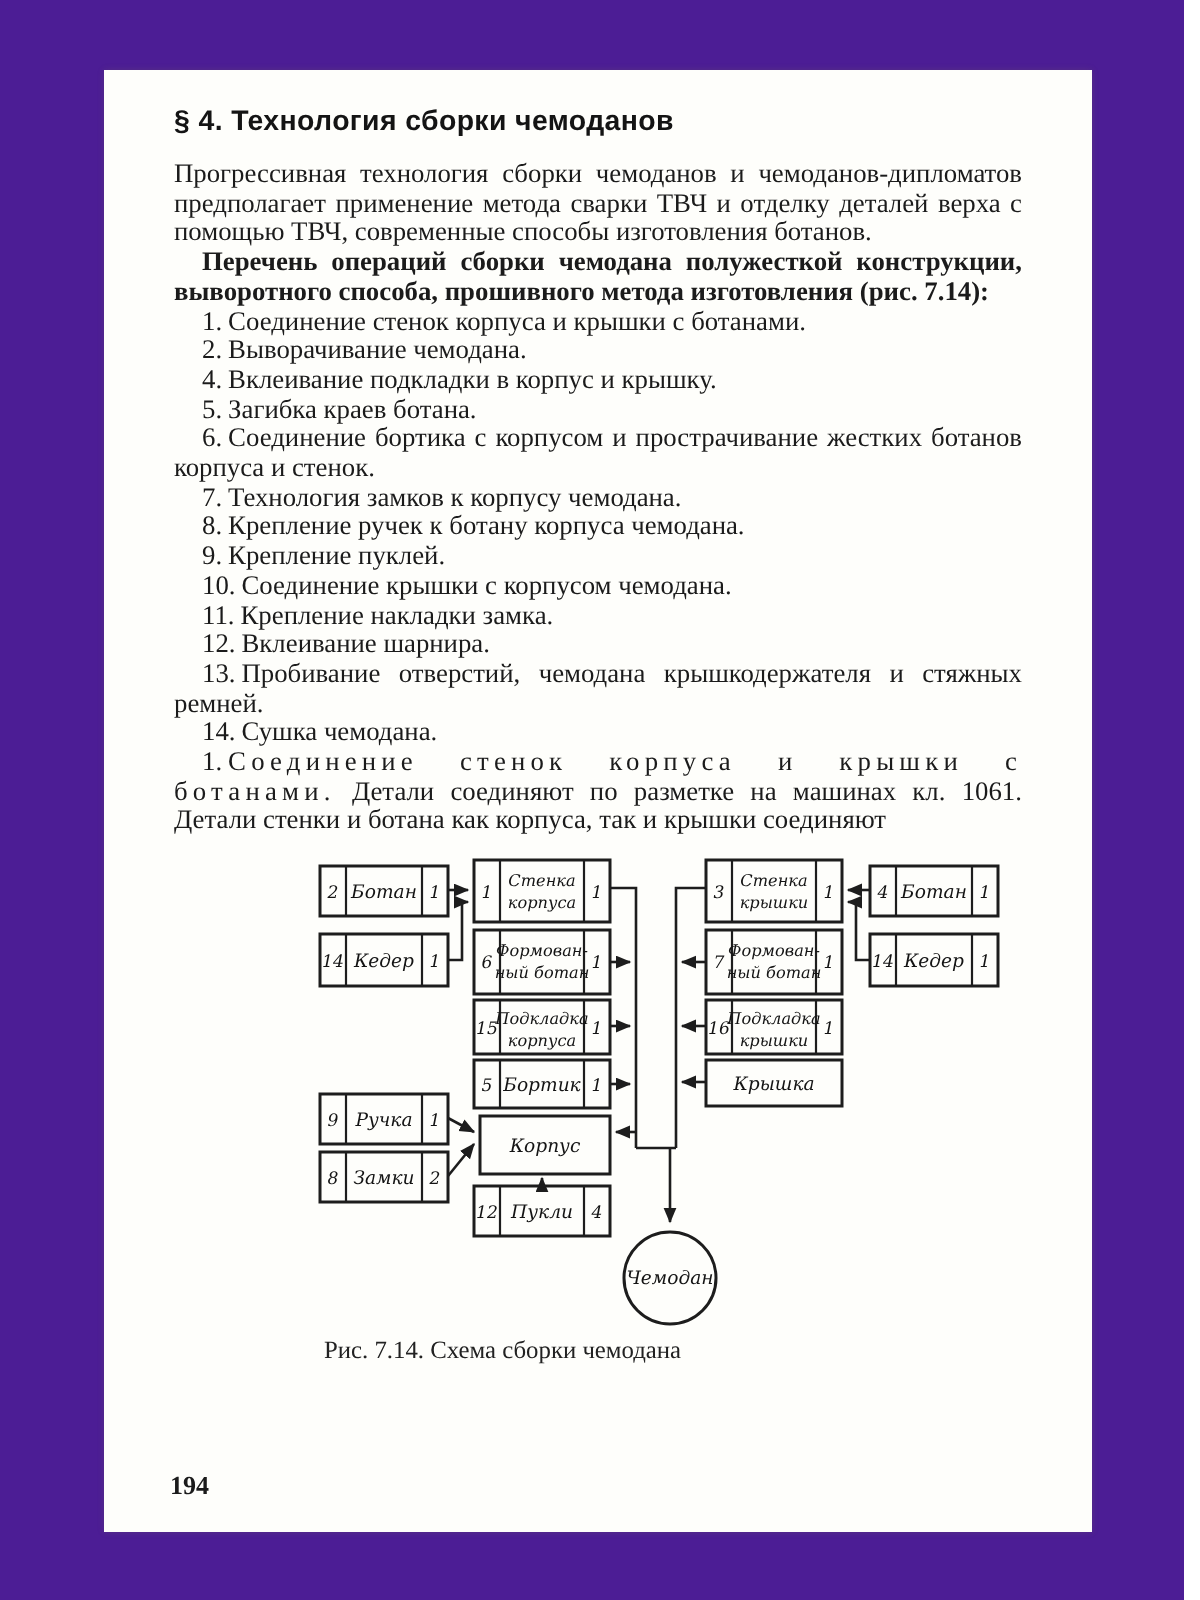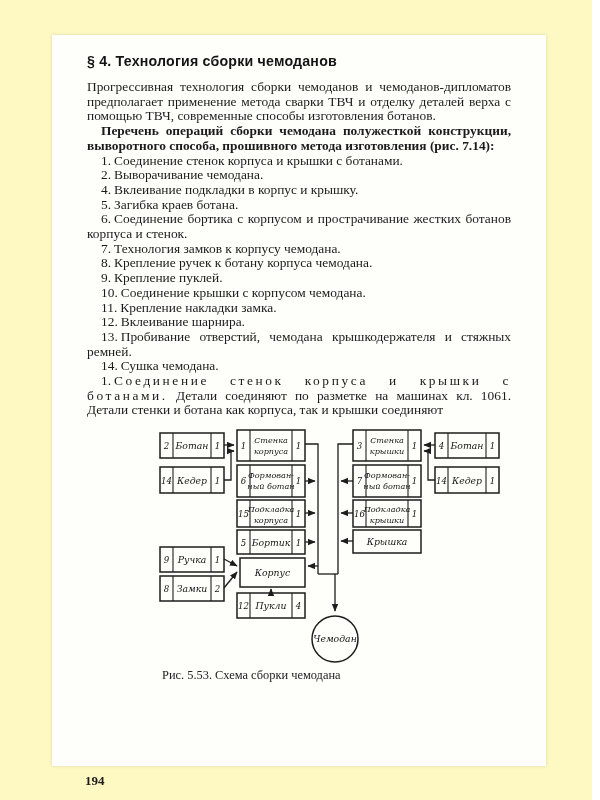--- a/index.html
+++ b/index.html
@@ -1,31 +1,31 @@
 <!DOCTYPE html>
 <html><head>
 <meta charset="utf-8">
 <style>
   html,body{margin:0;padding:0;}
-  .scan{position:relative;width:592px;height:800px;background:#fef9c3;overflow:hidden;
+  .scan{position:relative;width:592px;height:800px;background:#4c1d95;overflow:hidden;
         font-family:"Liberation Serif","DejaVu Serif",serif;}
   .page{position:absolute;left:52px;top:35px;width:494px;height:731px;background:#fefefb;
         box-shadow:0 0 3px rgba(120,110,80,.25);}
   .textblock{position:absolute;left:35px;top:18px;width:424px;color:#1b1b1b;}
   h2.heading{margin:0 0 11px 0;font-family:"Liberation Sans","DejaVu Sans",sans-serif;
         font-weight:bold;font-size:14.2px;letter-spacing:.2px;color:#141414;}
   .tp{margin:0;font-size:13.4px;line-height:14.7px;text-align:justify;color:#1b1b1b;}
   .ind{text-indent:14px;}
   .bold{font-weight:bold;}
   .sp{letter-spacing:2.6px;word-spacing:5px;}
   .linum{margin-right:3px;}
   .figure{position:relative;margin-top:6px;width:494px;}
   .figure svg{display:block;}
   .fig-caption{margin:4px 0 0 75px;font-size:12.4px;color:#222;}
-  .pagenum{position:absolute;left:33px;top:700px;font-size:13px;font-weight:bold;color:#1b1b1b;margin-top:38px;}
+  .pagenum{position:absolute;left:33px;top:700px;font-size:13px;font-weight:bold;color:#1b1b1b;}
   
   .fbox{fill:none;stroke:#1d1d1d;stroke-width:1.5;}
   .fdiv{stroke:#1d1d1d;stroke-width:1.1;}
   .fline{fill:none;stroke:#1d1d1d;stroke-width:1.3;}
   .fig-label{font:italic 9.3px "DejaVu Serif",serif;fill:#141414;text-anchor:middle;}
   .fig-label2{font-size:8.1px;}
   .fig-num{font:italic 8.6px "DejaVu Serif",serif;fill:#141414;text-anchor:middle;}
 </style>
 </head>
 <body>
@@ -227,19 +227,19 @@
             <text class="fig-num" x="406.5" y="519.5">14</text>
             <text class="fig-label" x="432" y="519.5">Кедер</text>
             <text class="fig-num" x="457.5" y="519.5">1</text>
           </g>
 
           <g>
             <circle class="fbox" cx="300" cy="675" r="23"></circle>
             <text class="fig-label" x="300" y="678">Чемодан</text>
           </g>
         </svg>
-        <p class="fig-caption">Рис. 5.53. Схема сборки чемодана</p>
+        <p class="fig-caption">Рис. 7.14. Схема сборки чемодана</p>
       </div>
     </div>
 
     <div class="pagenum">194</div>
   </div>
 </div>
 
 </body></html>

